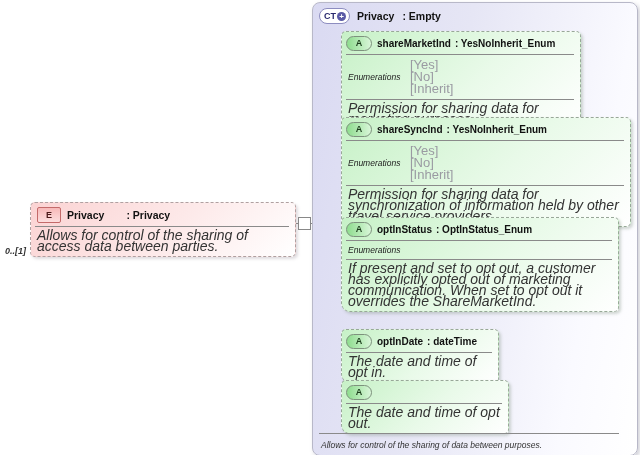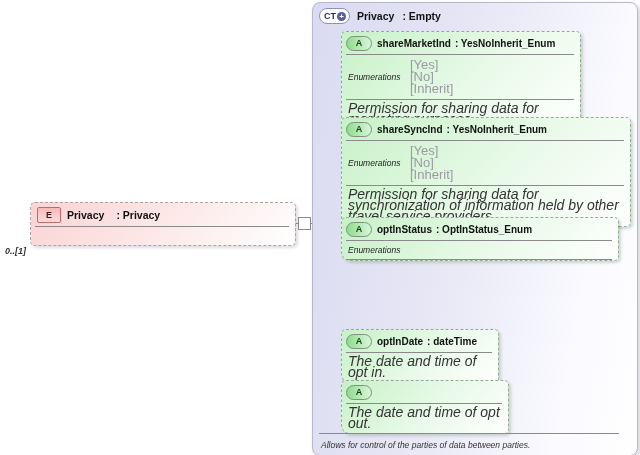--- a/index.html
+++ b/index.html
@@ -15,21 +15,21 @@
   
   .element-box{
     position:absolute;left:30px;top:202px;width:266px;min-height:44px;
     border:1px dashed #b0a0a0;border-radius:5px;
     background:linear-gradient(135deg,#fbd3d3 0%,#fdeaea 55%,#ffffff 100%);
     box-shadow:2px 2px 3px rgba(130,120,130,.25);
     box-sizing:border-box;
   }
   .box-header{display:flex;align-items:center;gap:6px;padding:4px 6px 3px 6px;white-space:nowrap;}
   .box-title{font-size:10.5px;font-weight:bold;color:#111;}
-  .box-title .type{margin-left:12px;}
+  .box-title .type{margin-left:22px;}
   .badge-e{
     display:inline-block;width:22px;height:14px;line-height:14px;text-align:center;
     font-size:9px;font-weight:bold;color:#4a1a1a;
     background:linear-gradient(180deg,#f7b9b9,#fcdede);
     border:1px solid #c46a6a;border-radius:2px;flex:0 0 auto;
   }
   .sep{border-top:1px solid #8a8a8a;margin:0 6px 0 4px;height:0;}
   .annotation{font-size:14px;font-style:italic;color:#333;padding:3px 6px 4px 6px;line-height:11px;}
   
   .ct-box{
@@ -85,20 +85,21 @@
 <div class="canvas">
 
   <span class="cardinality">0..[1]</span>
 
   <div class="element-box">
     <div class="box-header">
       <span class="badge-e">E</span>
       <span class="box-title"><span>Privacy</span><span class="type">: Privacy</span></span>
     </div>
     <div class="sep"></div>
+    <div class="annotation">Allows for control of the sharing of access data between parties.</div>
   </div>
 
   <svg class="connectors" width="640" height="455" shape-rendering="crispEdges">
     <line x1="296" y1="223" x2="323" y2="223" stroke="#888" stroke-width="1"></line>
     <line x1="323" y1="57" x2="323" y2="403" stroke="#888" stroke-width="1"></line>
     <line x1="323" y1="57" x2="340" y2="57" stroke="#888" stroke-width="1"></line>
     <line x1="323" y1="143" x2="340" y2="143" stroke="#888" stroke-width="1"></line>
     <line x1="323" y1="243" x2="340" y2="243" stroke="#888" stroke-width="1"></line>
     <line x1="323" y1="352" x2="340" y2="352" stroke="#888" stroke-width="1"></line>
     <line x1="323" y1="403" x2="340" y2="403" stroke="#888" stroke-width="1"></line>
@@ -153,36 +154,37 @@
     <div class="attr-box" style="left:28px;top:214px;width:278px;">
       <div class="attr-header">
         <span class="badge-a">A</span>
         <span class="attr-title"><span>optInStatus</span><span class="type">: OptInStatus_Enum</span></span>
       </div>
       <div class="sep"></div>
       <div class="enum-row">
         <span class="enum-label">Enumerations</span>
       </div>
       <div class="sep"></div>
+      <div class="annotation">If present and set to opt out, a customer has explicitly opted out of marketing communication. When set to opt out it overrides the ShareMarketInd.</div>
     </div>
 
     <div class="attr-box" style="left:28px;top:326px;width:158px;">
       <div class="attr-header">
         <span class="badge-a">A</span>
         <span class="attr-title"><span>optInDate</span><span class="type">: dateTime</span></span>
       </div>
       <div class="sep"></div>
       <div class="annotation">The date and time of opt in.</div>
     </div>
 
     <div class="attr-box" style="left:28px;top:377px;width:168px;">
       <div class="attr-header">
         <span class="badge-a">A</span>
       </div>
       <div class="sep"></div>
       <div class="annotation">The date and time of opt out.</div>
     </div>
 
     <div class="ct-footer-line"></div>
-    <div class="ct-annotation">Allows for control of the parties of data between parties.</div>
+    <div class="ct-annotation">Allows for control of the sharing of data between purposes.</div>
   </div>
 
 </div>
 
 </body></html>

